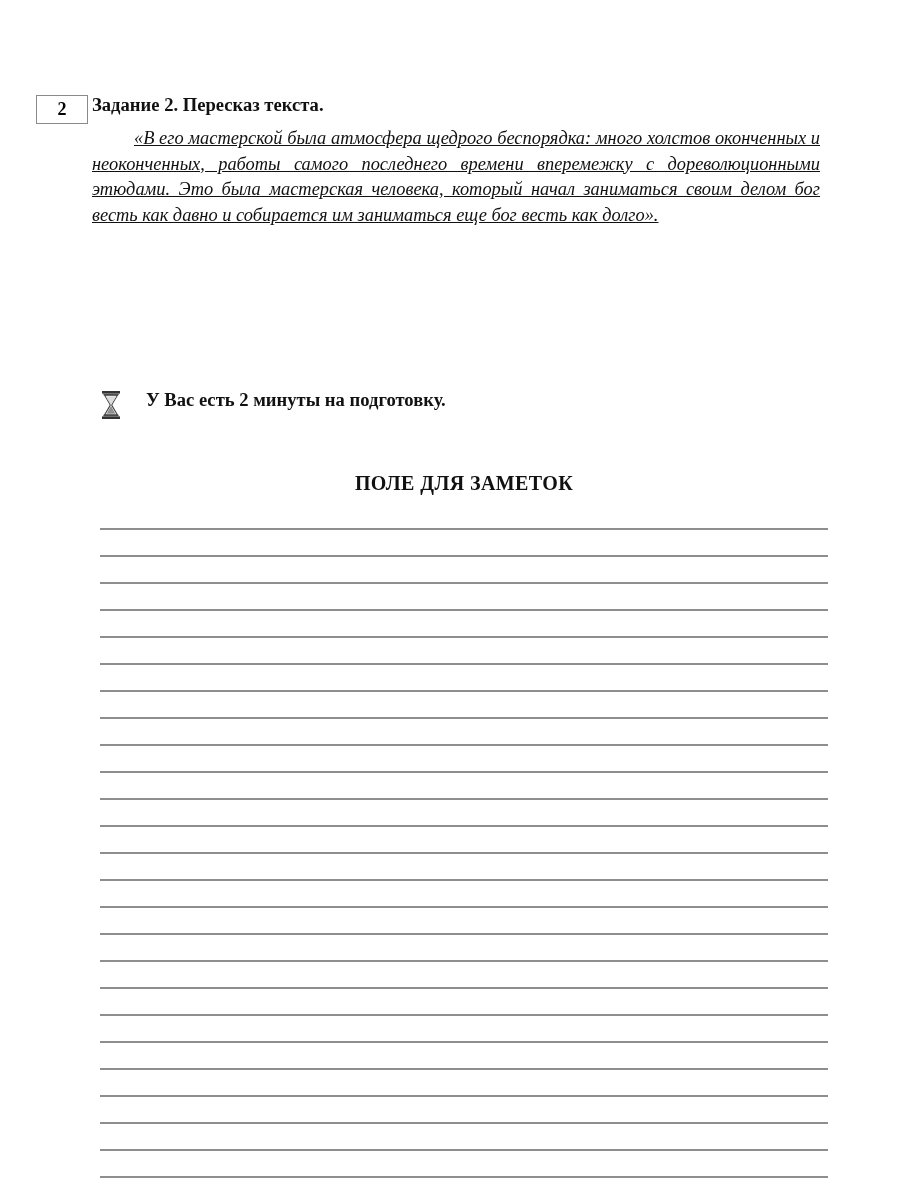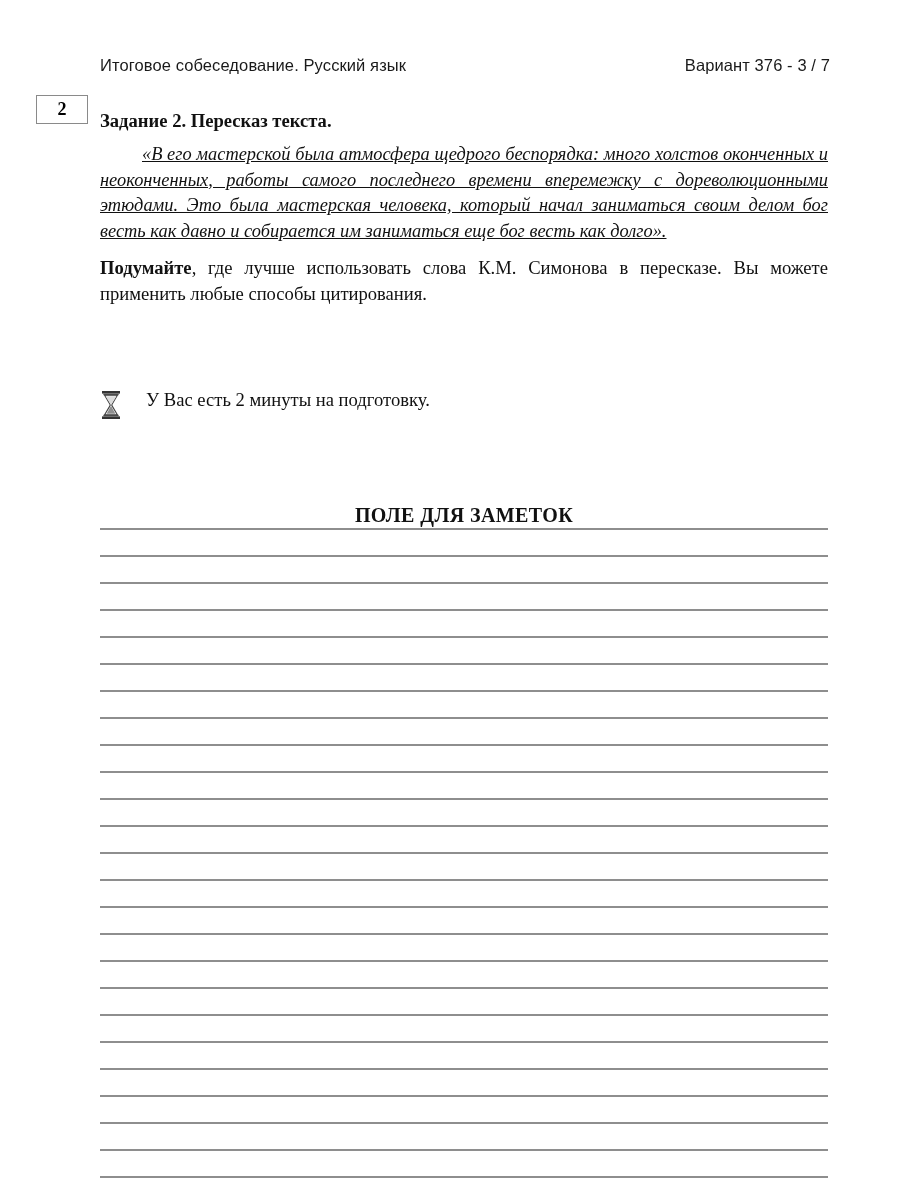--- a/index.html
+++ b/index.html
@@ -56,24 +56,23 @@
     font-family: "Liberation Serif", serif;
     font-weight: 700;
     font-size: 18px;
     color: #000000;
     box-sizing: border-box;
   }
 
   
   .col {
     position: absolute;
-    left: 100px;
+    left: 92px;
     top: 92px;
     width: 728px;
-    margin-top: 16px;
   }
 
   .p {
     margin: 0;
     font-size: 18.6px;
     line-height: 25.5px;
     text-align: justify;
     text-justify: inter-word;
     hyphens: none;
   }
@@ -117,28 +116,28 @@
     flex: 0 0 46px;
     padding-top: 4px;
     display: flex;
     justify-content: flex-start;
   }
   .note-lines {
     flex: 1 1 auto;
     font-size: 18.6px;
     line-height: 27px;
   }
-  .note-lines .nl { white-space: nowrap; }
+  .note-lines .nl { white-space: nowrap; font-weight: bold; }
 
   
   .notes-title {
     position: absolute;
     left: 100px;
     width: 728px;
-    top: 504px;
+    top: 472px;
     text-align: center;
     font-weight: 700;
     font-size: 20px;
     letter-spacing: 0.4px;
   }
 
   
   .rules {
     position: absolute;
     left: 100px;
@@ -149,37 +148,32 @@
     height: 0;
     border-top: 2px solid #8e8e8e;
     margin-bottom: 25px;
   }
 </style>
 </head>
 <body>
 
 <div class="page">
 
-  <div class="run-head">
-    <span class="left">Итоговое собеседование. Русский язык</span>
-    <span class="right">Вариант 376 - 3 / 7</span>
-  </div>
 
   <div class="task-box">
     <span>2</span>
   </div>
 
   <div class="col">
 
     <div class="title-line">Задание 2. Пересказ текста.</div>
 
 
     <p class="quote">«В его мастерской была атмосфера щедрого беспорядка: много холстов оконченных и неоконченных, работы самого последнего времени вперемежку с дореволюционными этюдами. Это была мастерская человека, который начал заниматься своим делом бог весть как давно и собирается им заниматься еще бог весть как долго».</p>
 
-    <p class="p think"><b class="lead">Подумайте</b><span>, где лучше использовать слова К.М. Симонова в пересказе. Вы можете применить любые способы цитирования.</span></p>
 
   </div>
 
   <div class="note">
     <div class="hourglass">
       <svg width="22" height="30" viewBox="0 0 22 30" aria-hidden="true">
         <rect x="2" y="1" width="18" height="2.6" fill="#333"></rect>
         <rect x="2" y="26.4" width="18" height="2.6" fill="#333"></rect>
         <rect x="3.4" y="3.6" width="15.2" height="1.6" fill="#555"></rect>
         <rect x="3.4" y="24.8" width="15.2" height="1.6" fill="#555"></rect>

